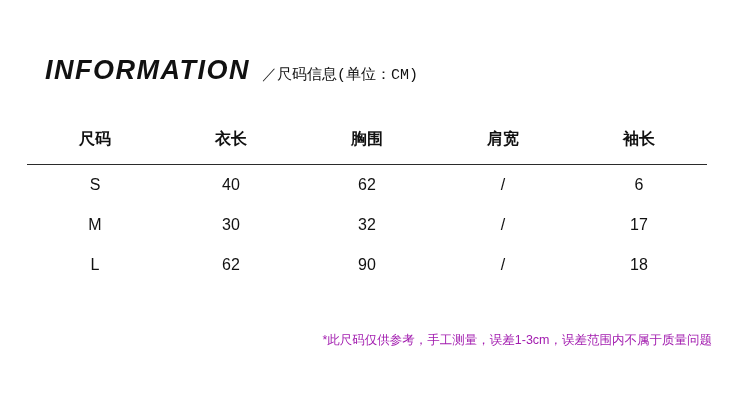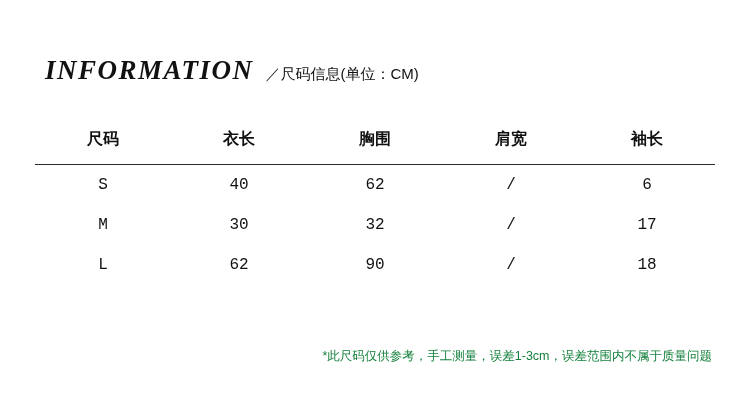--- a/index.html
+++ b/index.html
@@ -21,44 +21,43 @@
     box-sizing: border-box;
   }
   .header {
     position: absolute;
     left: 45px;
     top: 55px;
     display: flex;
     align-items: baseline;
   }
   .header-title {
-    font-family: Liberation Serif, serif;
+    font-family: Liberation Sans, sans-serif;
     font-style: italic;
     font-weight: 700;
     font-size: 27px;
     letter-spacing: 1.5px;
     color: #111111;
     white-space: nowrap;
   }
   .header-sub {
     margin-left: 12px;
-    font-family: Liberation Sans, sans-serif;
+    font-family: Liberation Mono, monospace;
     font-size: 15px;
     letter-spacing: 0px;
     color: #111111;
     white-space: nowrap;
   }
   .size-table {
     position: absolute;
-    left: 35px;
+    left: 27px;
     top: 125px;
     width: 680px;
     border-collapse: collapse;
     table-layout: fixed;
-    font-family: Liberation Mono, monospace;
   }
   .size-table th {
     font-size: 16px;
     font-weight: 700;
     color: #111111;
     padding: 4px 0 14px 0;
     text-align: center;
     border-bottom: 1.5px solid #2b2b2b;
   }
   .size-table td {
@@ -67,23 +66,23 @@
     color: #111111;
     padding: 11px 0 11px 0;
     text-align: center;
   }
   .size-table tbody tr td {
     border-bottom: none;
   }
   .note {
     position: absolute;
     right: 38px;
-    top: 348px;
+    top: 332px;
     font-size: 12.5px;
-    color: #15803d;
+    color: #a21caf;
     white-space: nowrap;
   }
 </style>
 </head>
 <body>
 
 <div class="page">
 
   <div class="header">
     <span class="header-title">INFORMATION</span>

